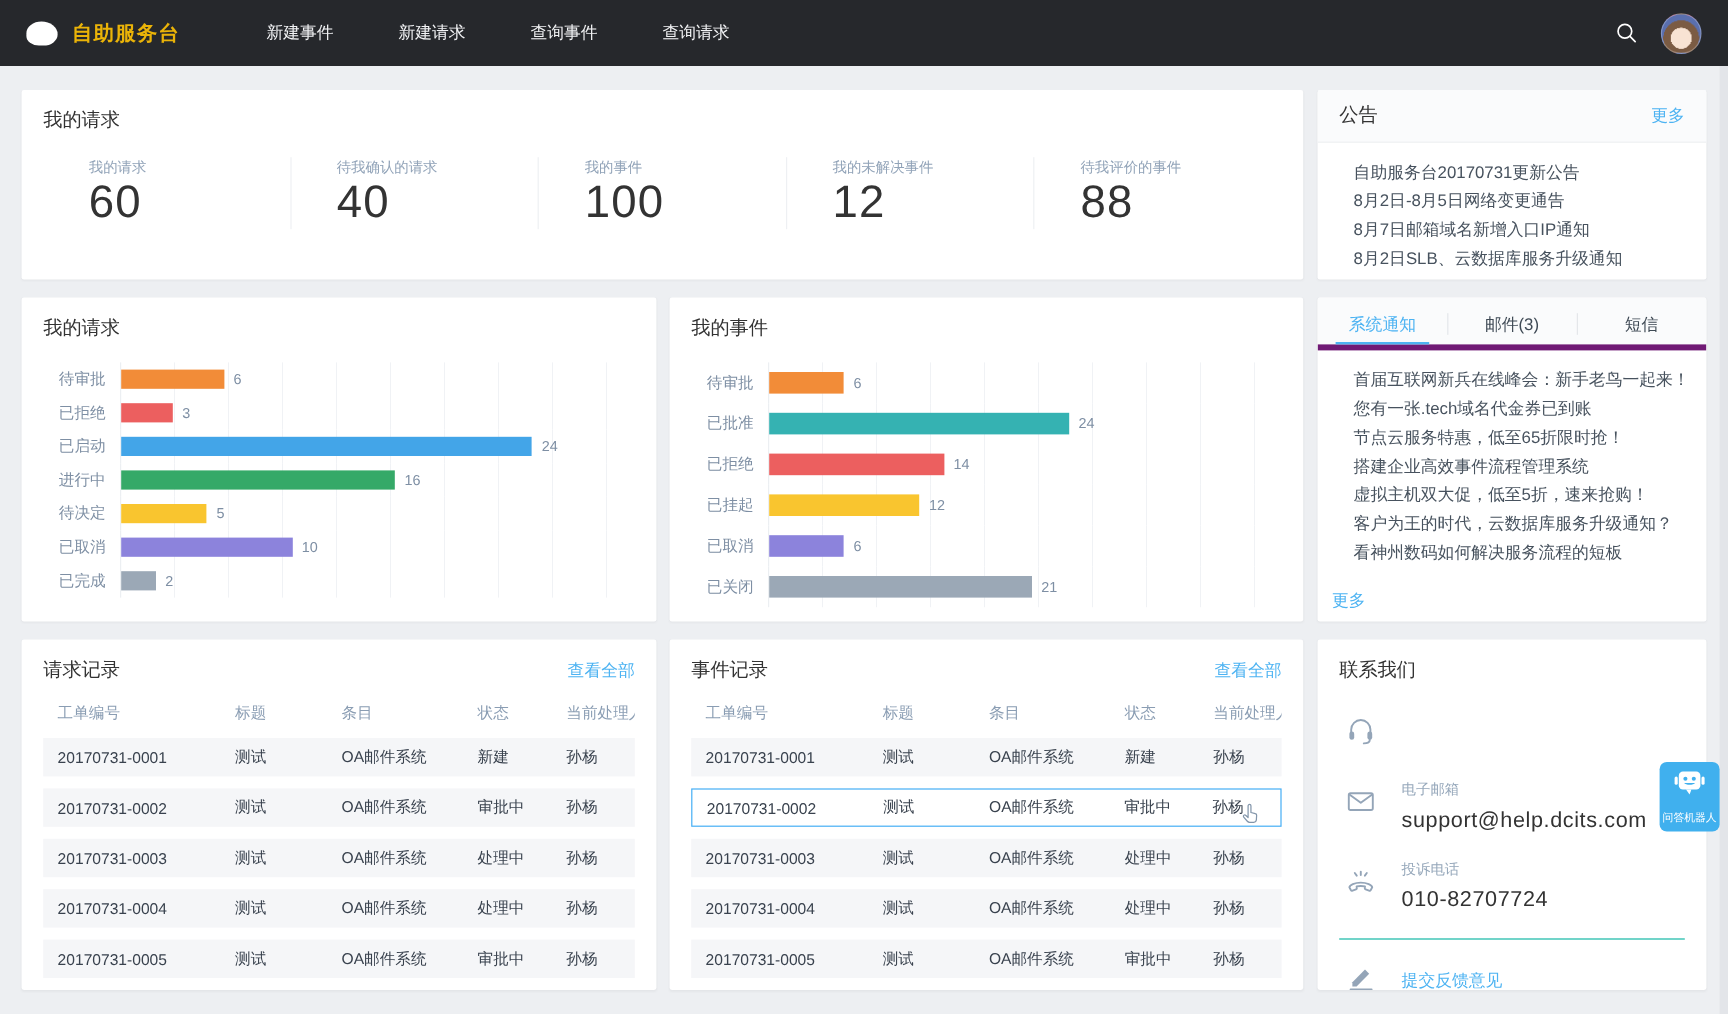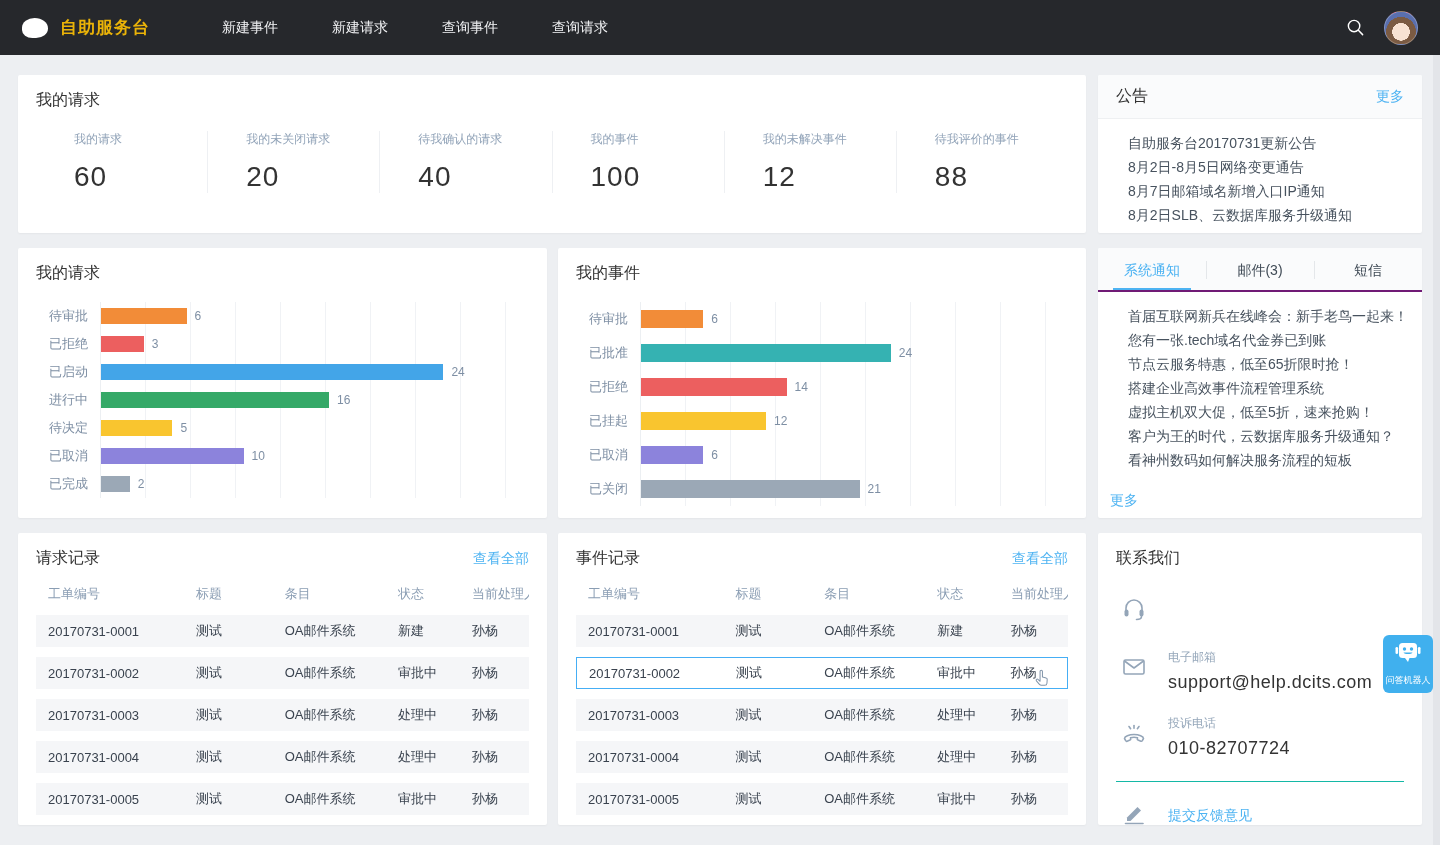--- a/index.html
+++ b/index.html
@@ -24,30 +24,30 @@
   .dual { display:grid; grid-template-columns:529px 528px; gap:11px; }
 
   .panel-pad { padding:15px 18px; }
   .panel-title { font-size:16px; color:#333; }
 
   
   .stats-row { display:flex; margin-top:20px; }
   .stat { flex:1; padding-left:38px; }
   .stat + .stat { border-left:1px solid #eef0f3; }
   .stat-label { font-size:12px; color:#91a3b8; }
-  .stat-value { font-size:28px; color:#333; margin-top:13px; letter-spacing:1px; }
+  .stat-value { font-size:38px; color:#333; margin-top:0; letter-spacing:1px; }
 
   
   .panel-header { height:44px; display:flex; align-items:center; justify-content:space-between; padding:0 18px; background:#fafbfc; border-bottom:1px solid #eef0f2; }
   .link { color:#4db3f2; font-size:14px; cursor:pointer; }
   .link-list { padding:12px 18px; }
   .link-item { font-size:14px; color:#47525e; line-height:24px; padding-left:12px; cursor:pointer; white-space:nowrap; }
   .more-link { display:inline-block; margin:8px 0 0 12px; }
 
-  .tabs { display:flex; background:#fafbfc; border-bottom:2px solid #701a75; height:44px; }
+  .tabs { display:flex; background:#fafbfc; border-bottom:5px solid #701a75; height:44px; }
   .tab { flex:1; text-align:center; line-height:44px; font-size:14px; color:#3f4a55; position:relative; cursor:pointer; }
   .tab + .tab::before { content:''; position:absolute; left:0; top:13px; width:1px; height:18px; background:#e4e7ea; }
   .tab.active { color:#4db3f2; }
   .tab.active::after { content:''; position:absolute; left:14%; bottom:0; width:72%; height:2px; background:#4db3f2; }
 
   
   .chart-body { margin-top:18px; }
   .chart-row { display:flex; align-items:center; }
   .chart-label { width:52px; text-align:right; margin-right:12px; font-size:13px; color:#7e8fa4; flex:none; }
   .chart-track { flex:1; display:flex; align-items:center; align-self:stretch;
@@ -104,24 +104,20 @@
 </div>
 
 <div class="content">
 
   <div class="panel panel-pad">
     <div class="panel-title">我的请求</div>
     <div class="stats-row" id="stats-row">
         <div class="stat">
           <div class="stat-label">我的请求</div>
           <div class="stat-value">60</div>
-        </div>
-        <div class="stat">
-          <div class="stat-label">我的未关闭请求</div>
-          <div class="stat-value">20</div>
         </div>
         <div class="stat">
           <div class="stat-label">待我确认的请求</div>
           <div class="stat-value">40</div>
         </div>
         <div class="stat">
           <div class="stat-label">我的事件</div>
           <div class="stat-value">100</div>
         </div>
         <div class="stat">

